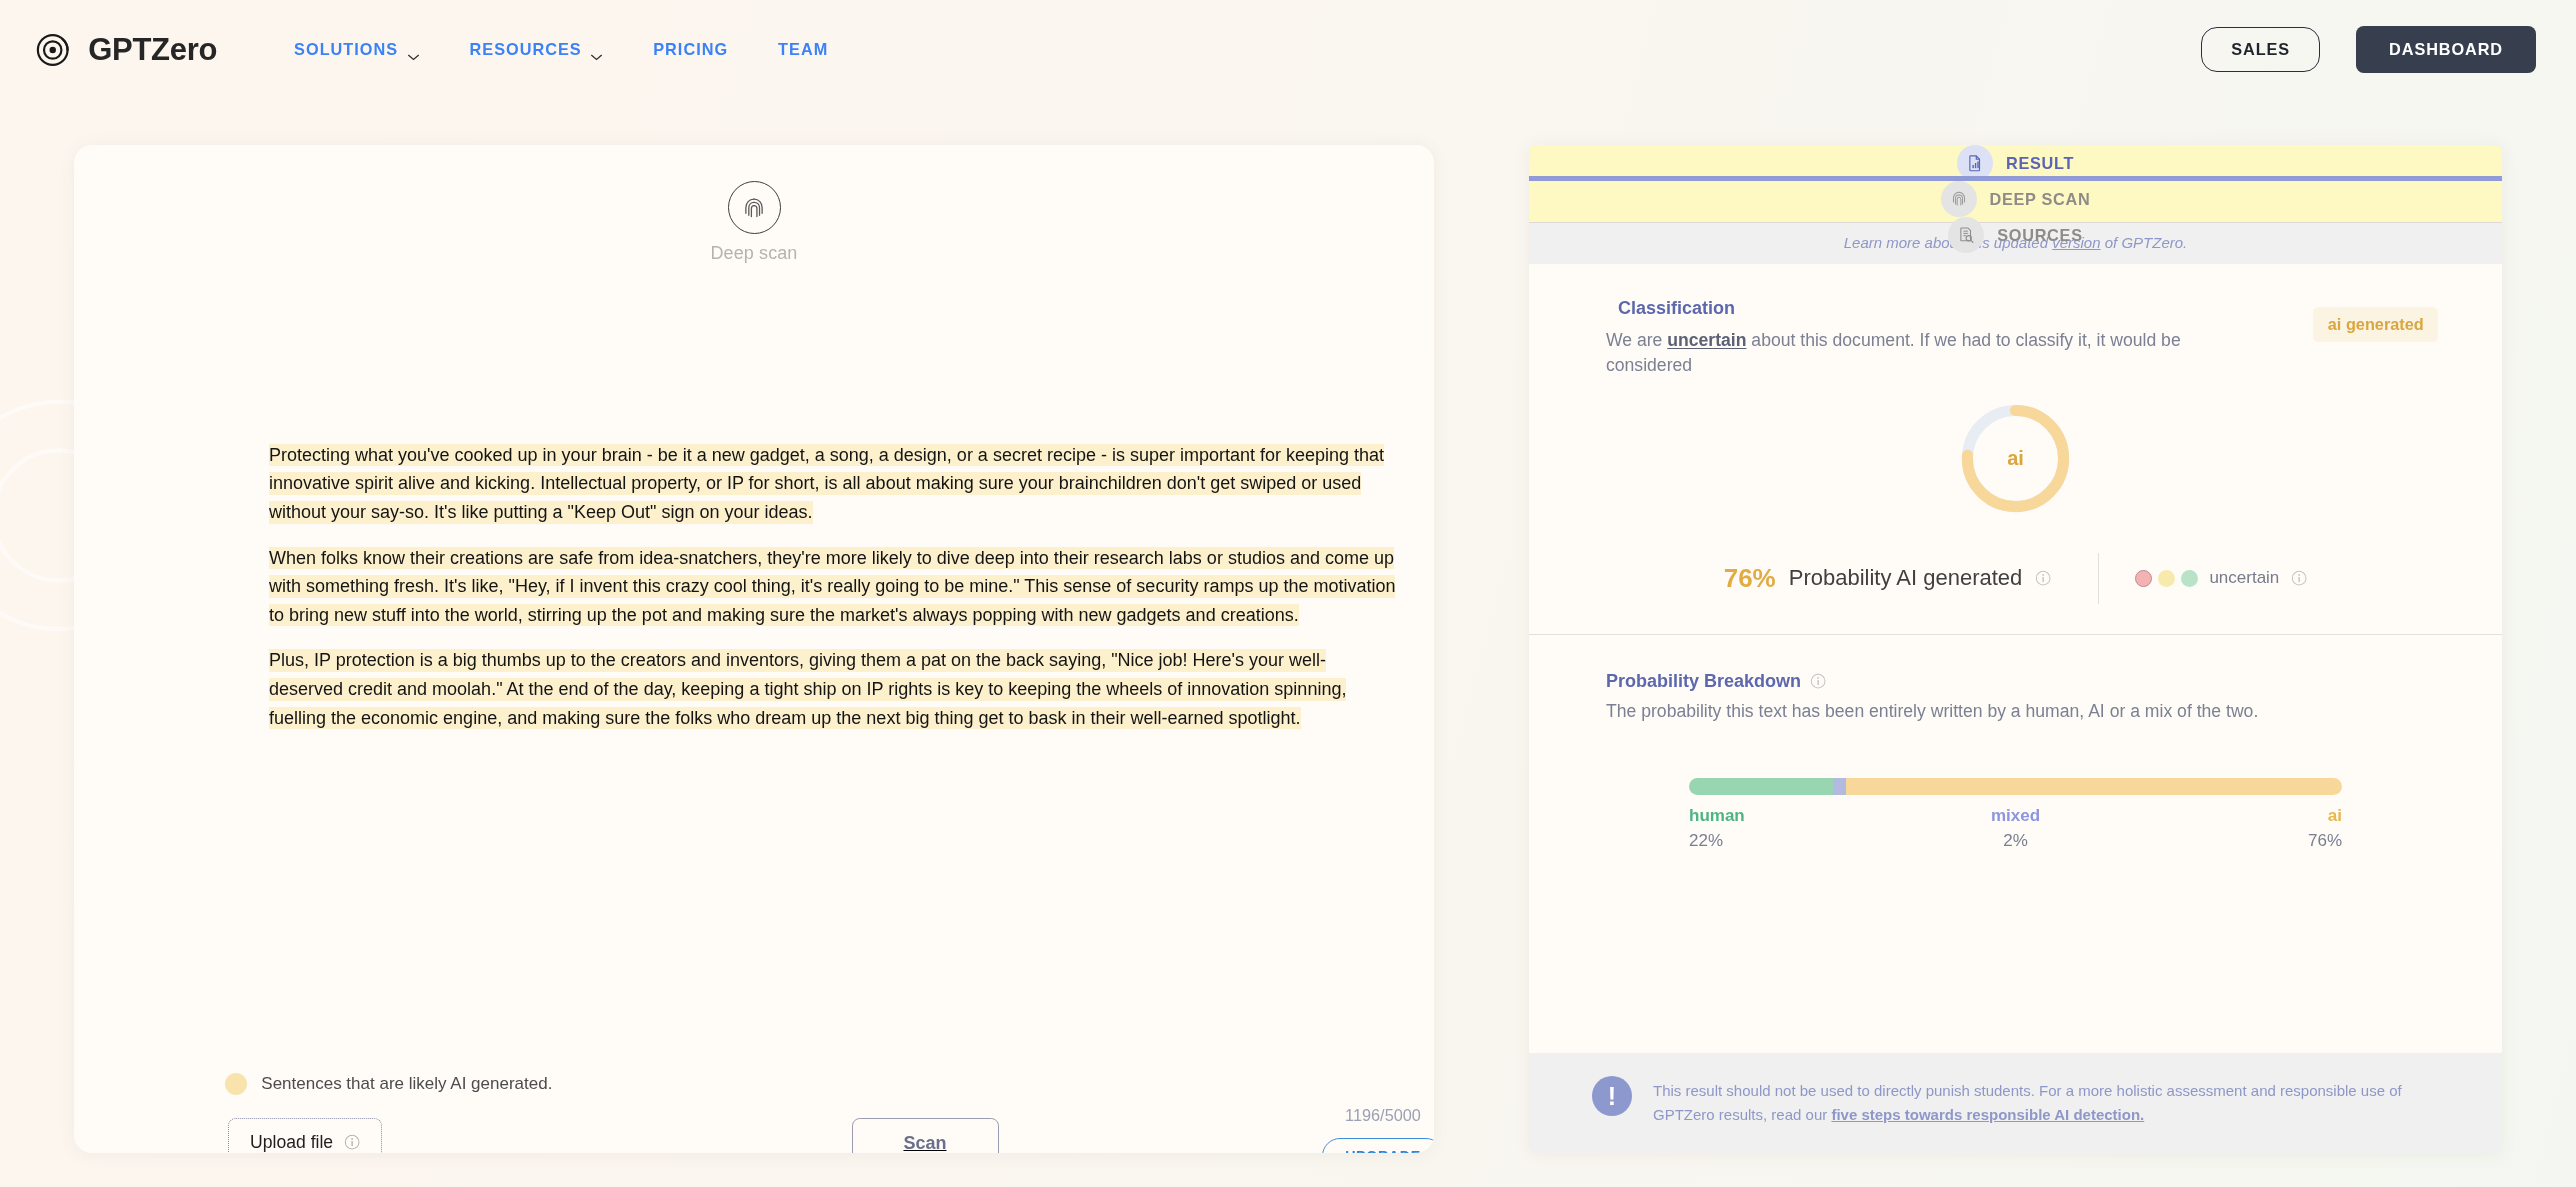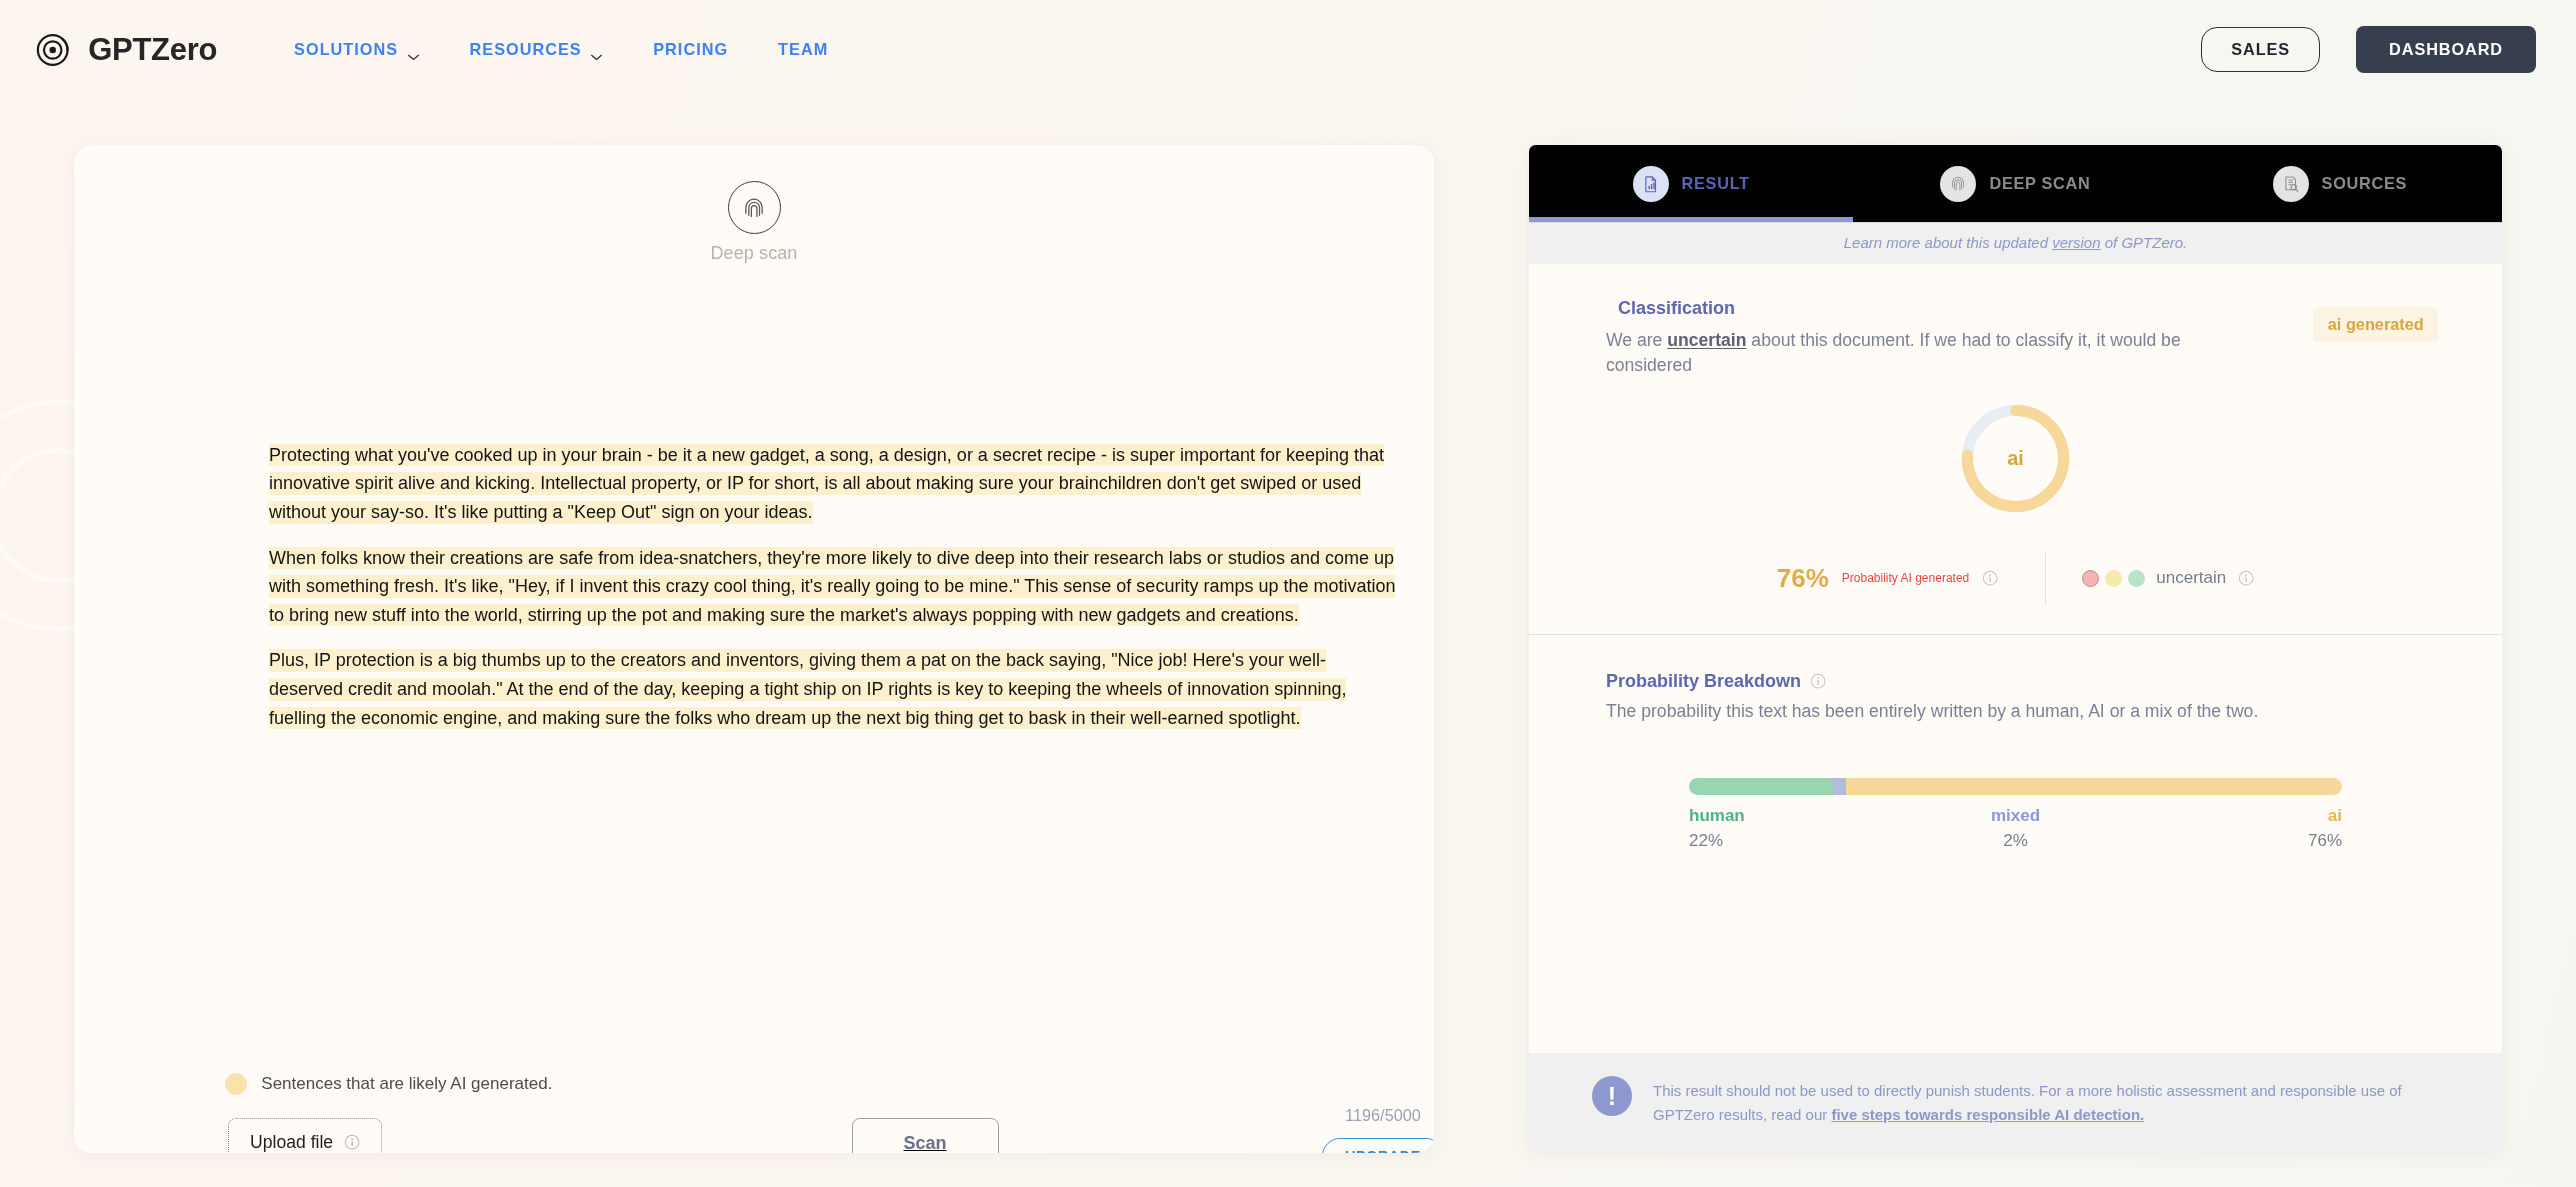--- a/index.html
+++ b/index.html
@@ -122,21 +122,21 @@
   }
 
   
   .right-card {
     position:absolute; left:1529px; top:46px;
     width: 973px; height: 1008px;
     background:#f0f0f0; border-radius:6.5px;
     box-shadow: 0 1.3px 17px rgba(120,100,80,.075);
     overflow:hidden; display:flex; flex-direction:column;
   }
-  .tabs { display:flex; background:#000000; height:77px; position:relative; }
+  .tabs { display:flex; background:#fef9c3; height:77px; position:relative;flex-direction:column; }
   .tab {
     flex:1; display:flex; align-items:center; justify-content:center; gap:13px;
     cursor:pointer; position:relative;
   }
   .tab-ico {
     width:36px; height:36px; border-radius:50%; background:#e4e4e4;
     display:flex; align-items:center; justify-content:center; flex:none;
   }
   .tab.active .tab-ico { background:#dde1f5; }
   .tab-label { font-size:16.3px; font-weight:700; letter-spacing:0.7px; color:#8e8b88; }
@@ -173,21 +173,21 @@
     position:absolute; inset:0; display:flex; align-items:center; justify-content:center;
     font-size:20px; font-weight:700; color:#d9a63f;
   }
 
   .prob-row {
     display:flex; align-items:center; justify-content:center; gap:0;
     margin-top:36px;
   }
   .prob-left { display:flex; align-items:center; gap:13px; padding-right:46px; }
   .prob-pct { font-size:26px; font-weight:700; color:#e2ac44; }
-  .prob-text { font-size:12px; color:#ef4444; }
+  .prob-text { font-size:22px; color:#404040; }
   .vdiv { width:1.3px; height:51px; background:#e3e0dc; }
   .prob-right { display:flex; align-items:center; gap:11.7px; padding-left:36px; }
   .dots { display:flex; align-items:center; gap:5.9px; }
   .dot { width:17px; height:17px; border-radius:50%; }
   .dot.red { background:#f4b2b2; border:1.3px solid #b98f8f; }
   .dot.yellow { background:#f7eaad; }
   .dot.green { background:#b8e3c8; }
   .prob-state { font-size:17px; color:#767b8d; }
 
   .hdiv { height:1.3px; background:#e4e1dd; margin: 0; }

